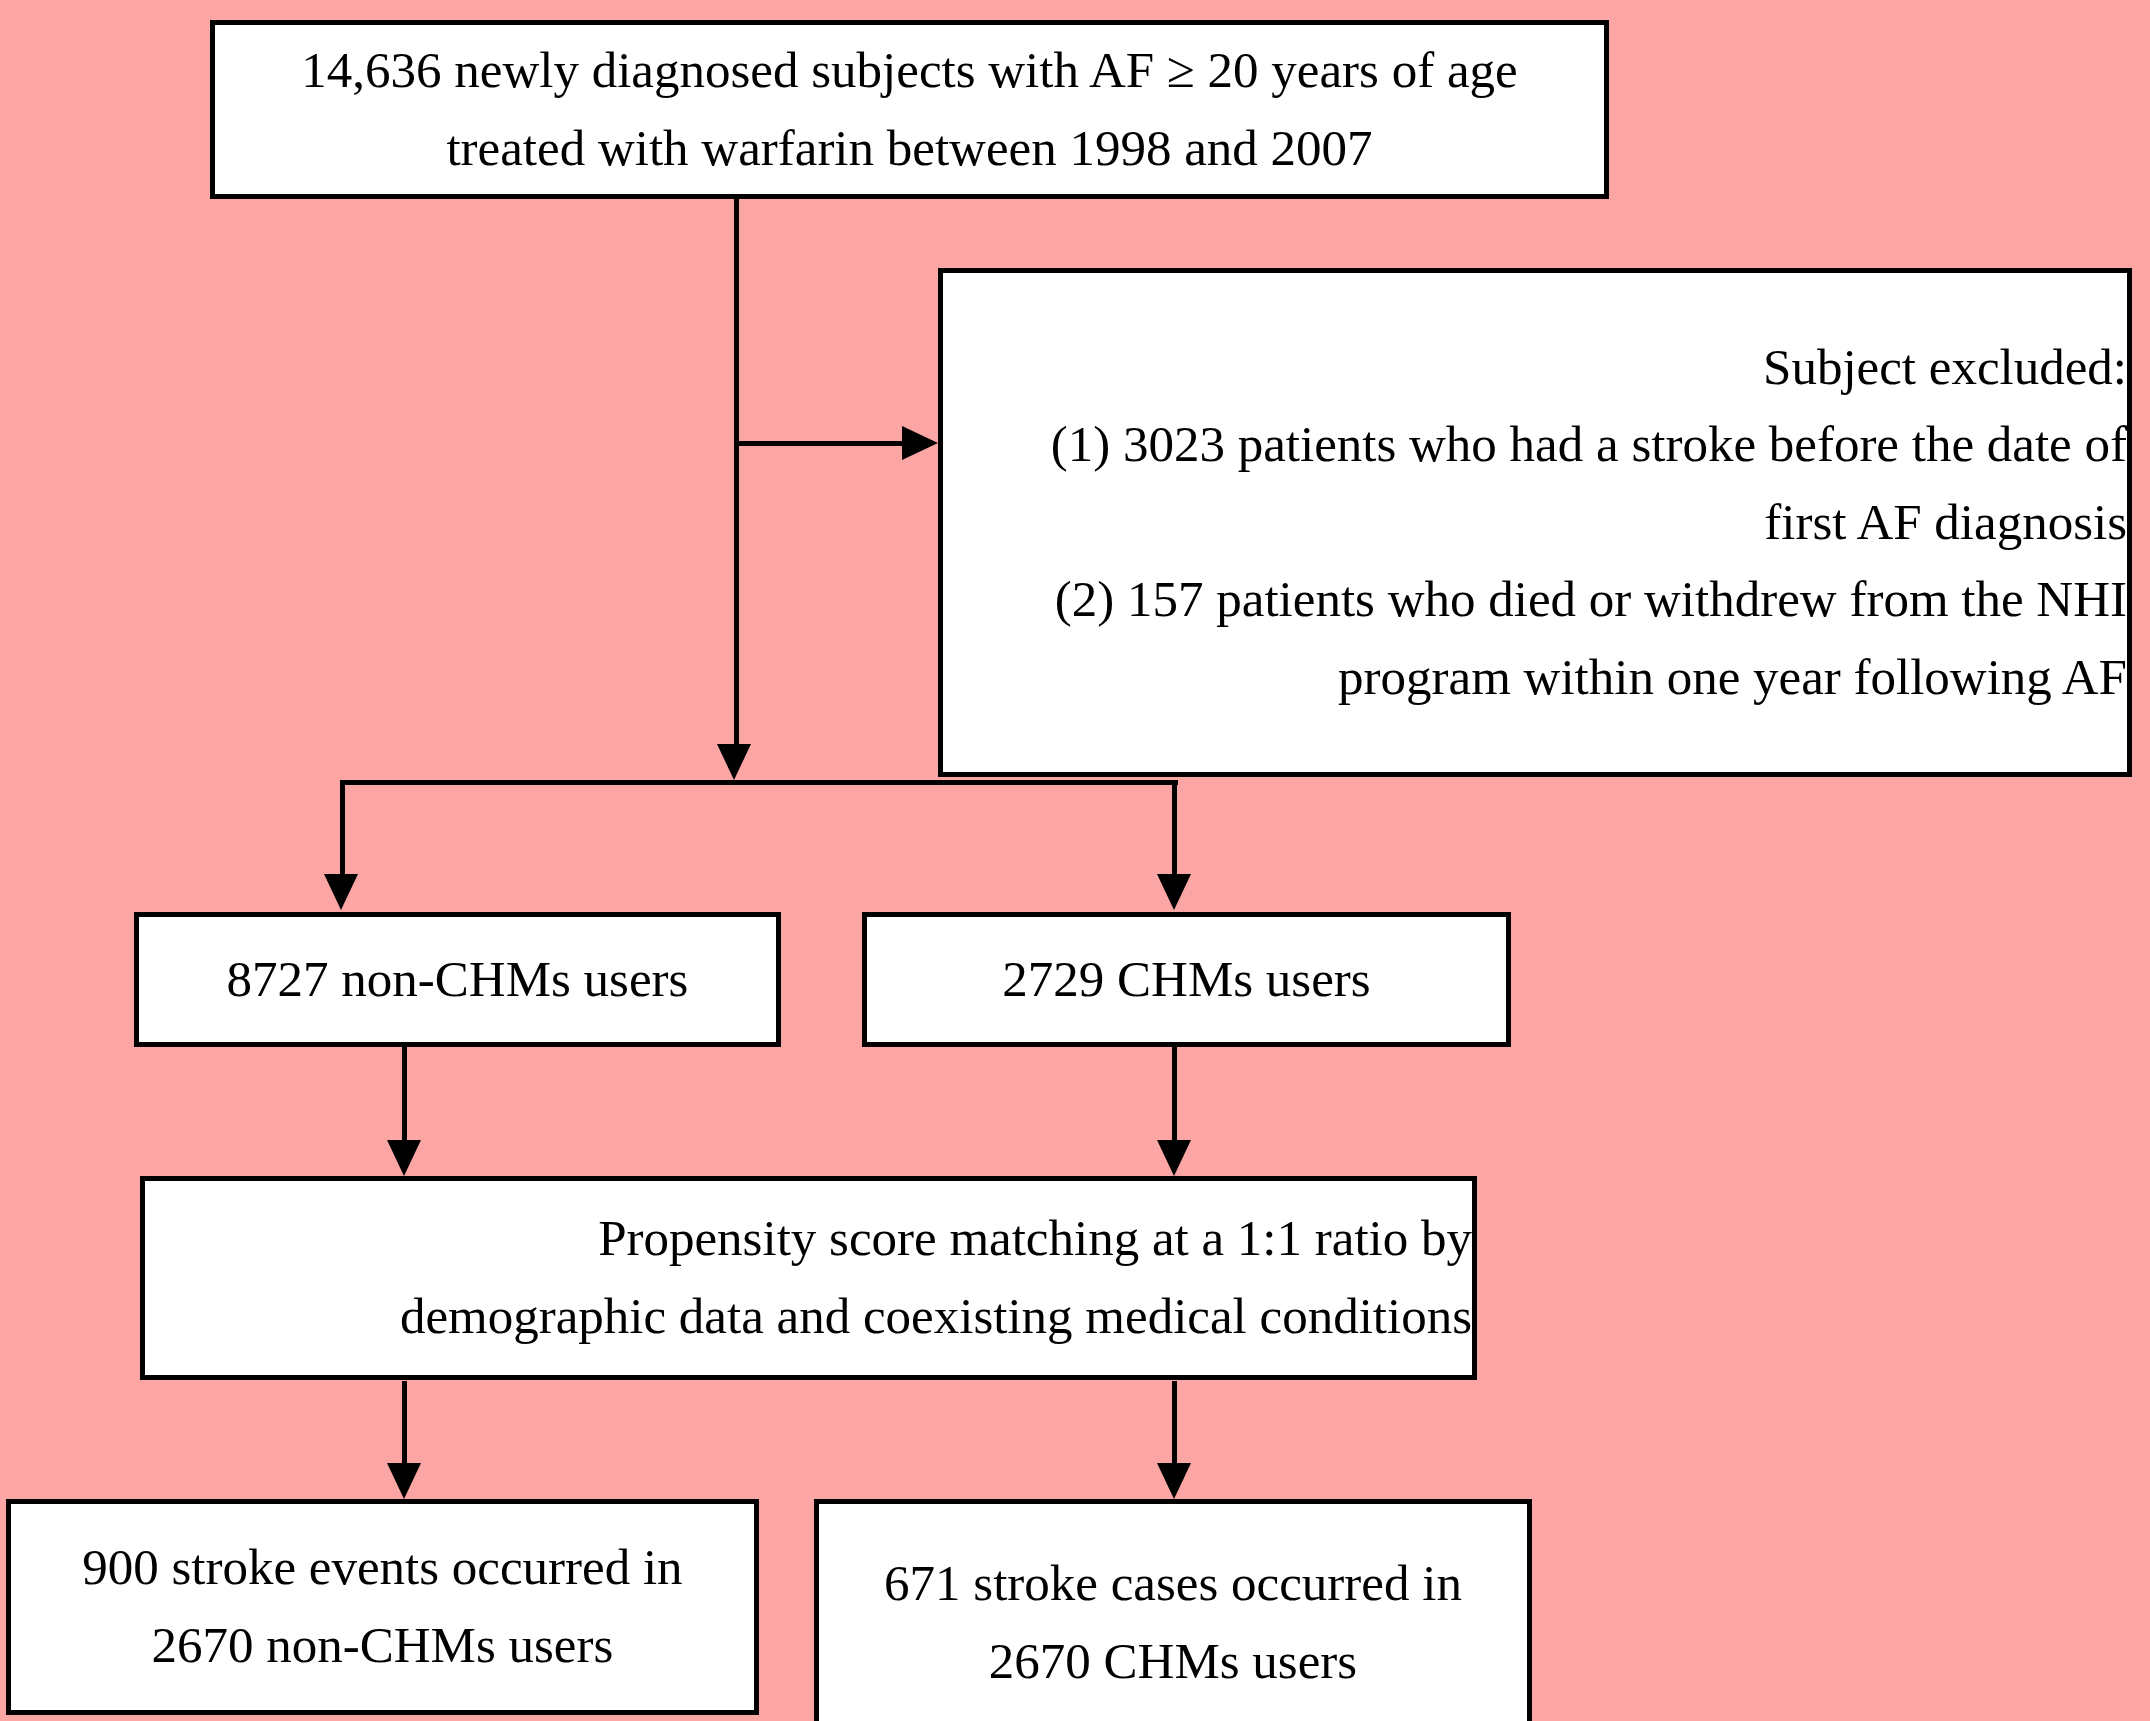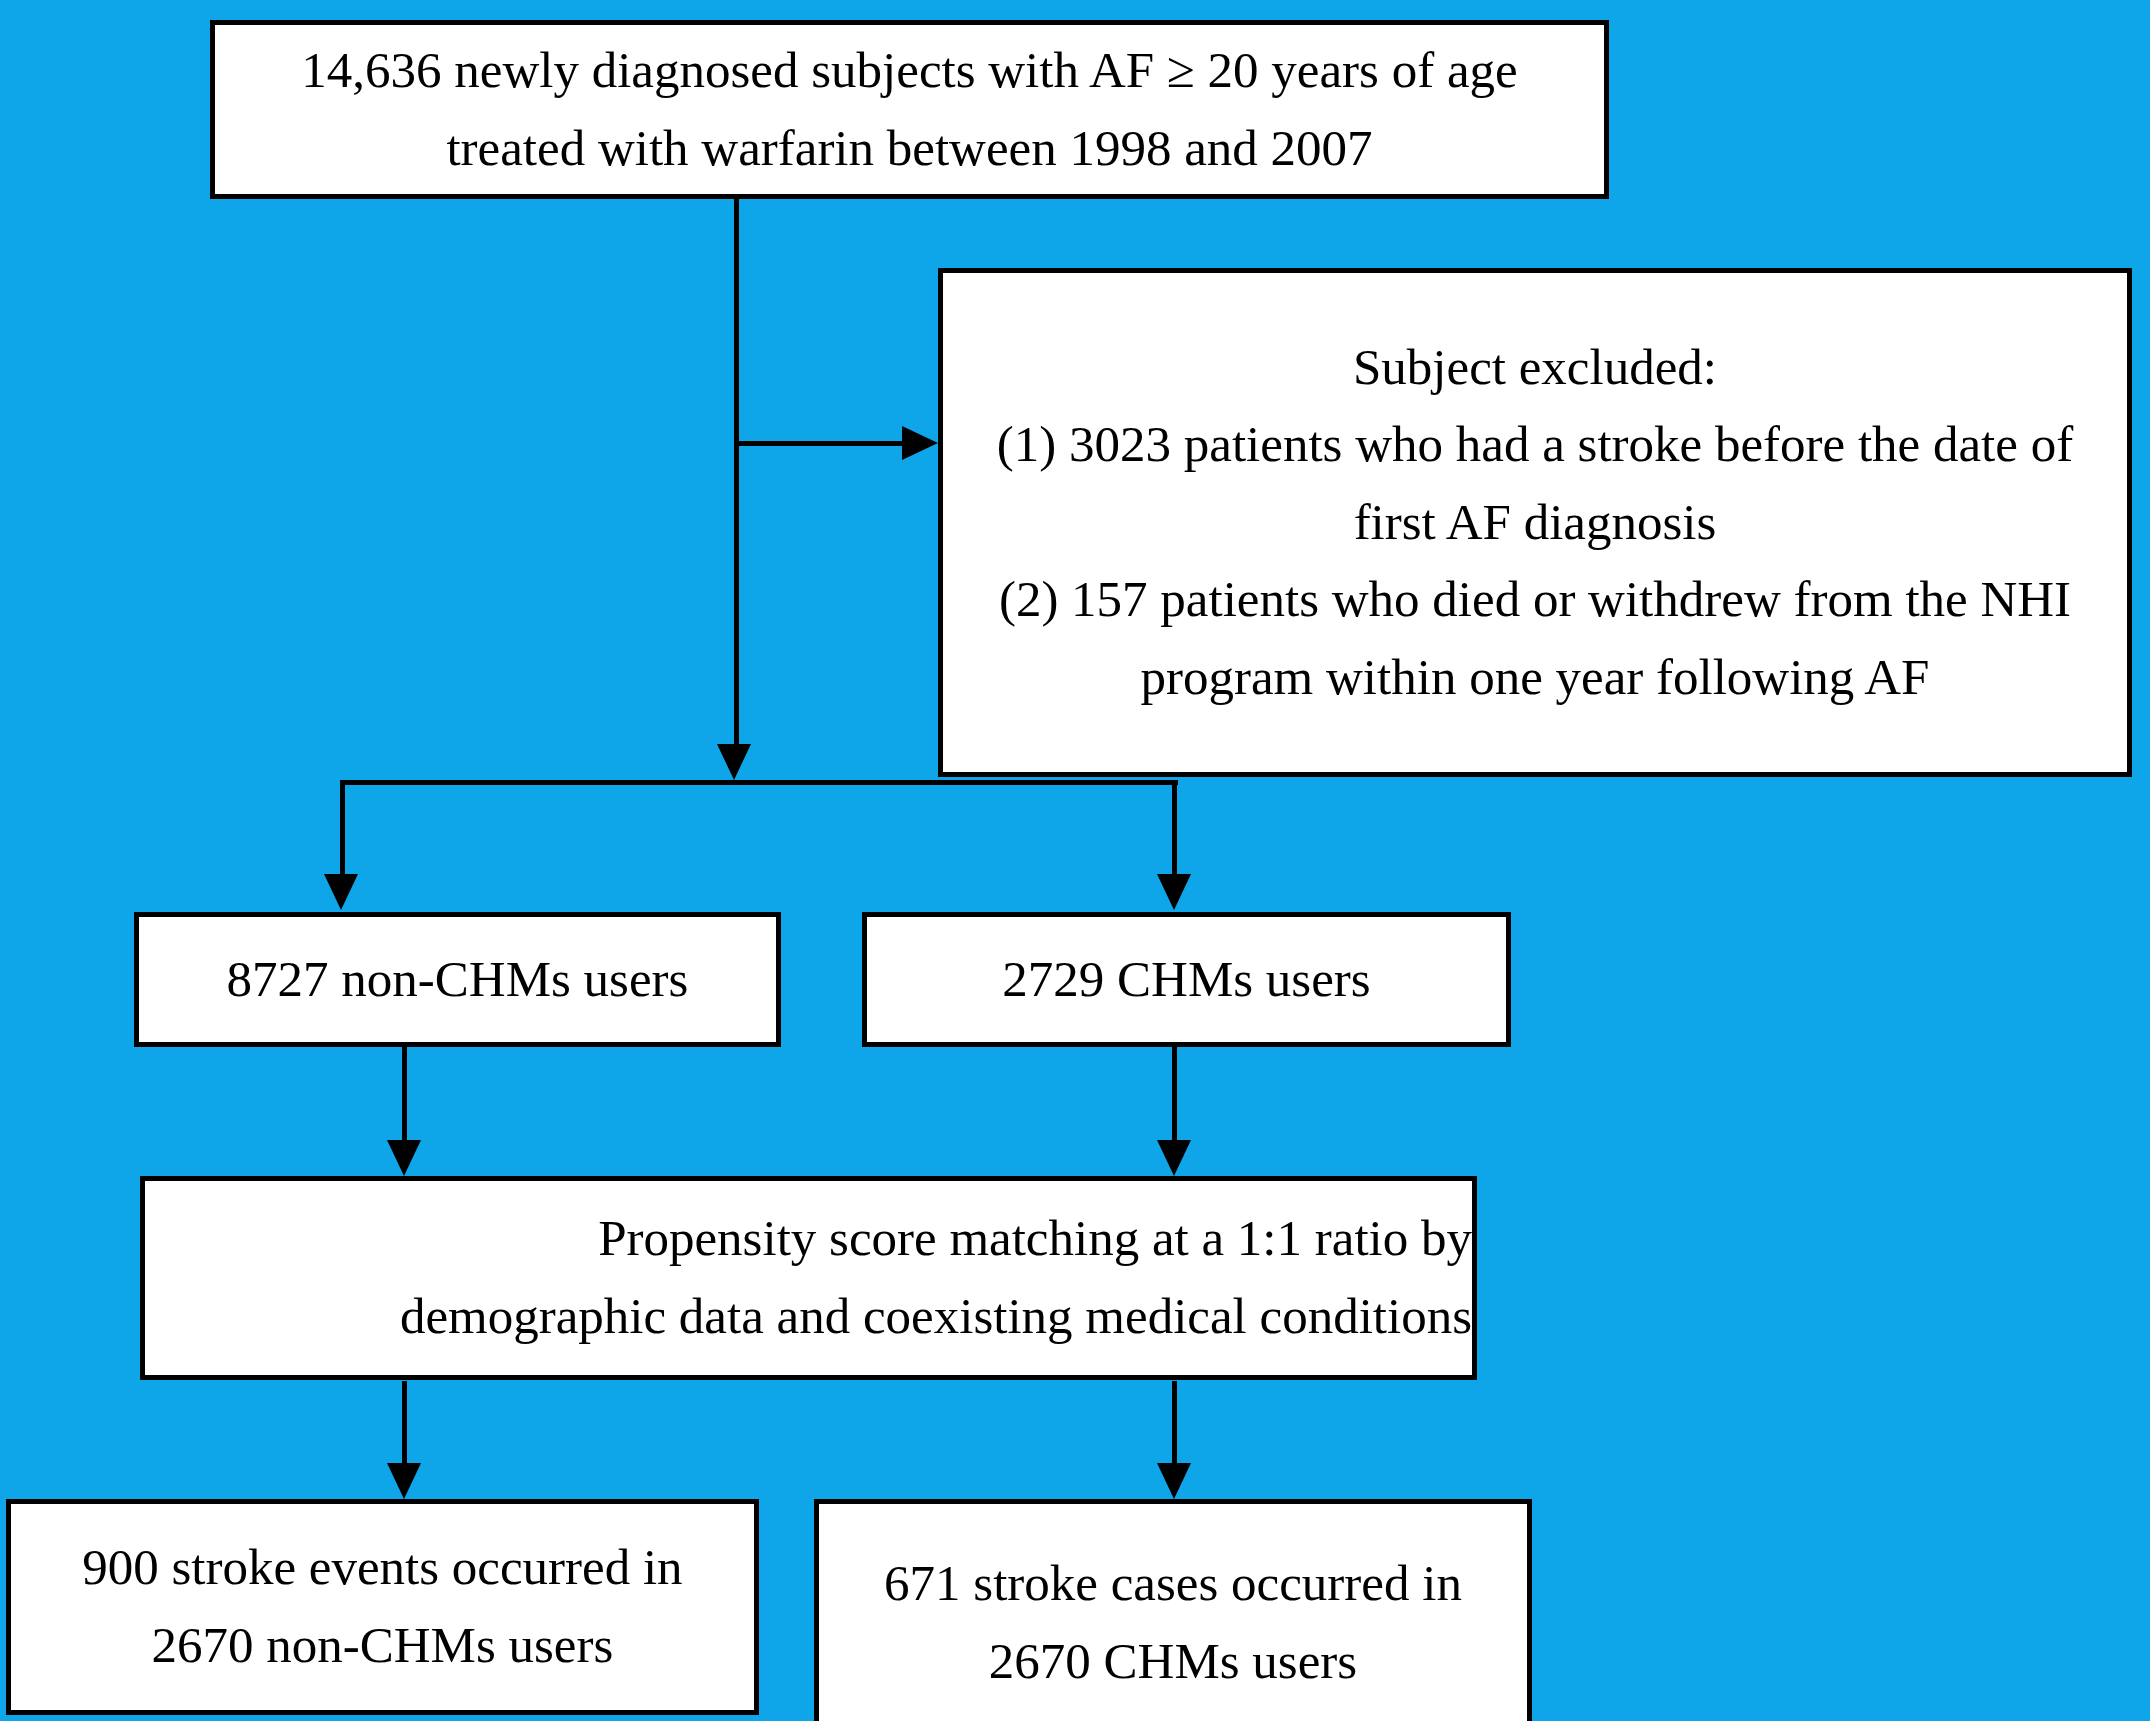--- a/index.html
+++ b/index.html
@@ -4,41 +4,41 @@
 <style>
   html, body {
     margin: 0;
     padding: 0;
     background: #ffffff;
   }
   #flow-root {
     position: relative;
     width: 2151px;
     height: 1721px;
-    background: #0ea5e9;
+    background: #fca5a5;
     font-family: "Liberation Serif", "DejaVu Serif", serif;
     color: #000000;
     overflow: hidden;
   }
   .node {
     position: absolute;
     box-sizing: border-box;
     border: 5.3px solid #000000;
     background: #ffffff;
     display: flex;
     flex-direction: column;
     justify-content: center;
   }
   .node .line {
     display: block;
     white-space: pre;
     line-height: 1.52;
   }
   .center .line { text-align: center; }
-  .left .line { text-align: center; }
+  .left .line { text-align: right; }
 
   
   #node-cohort      { left: 210px;  top: 20px;   width: 1399px; height: 179px;  font-size: 51px; }
   #node-excluded    { left: 938px; top: 268px;  width: 1194px; height: 509px;  font-size: 51px; }
   #node-nonchm      { left: 94px;  top: 912px; width: 647px; height: 135px;  font-size: 51px; margin-left: 40px; }
   #node-chm         { left: 862px; top: 912px; width: 649px; height: 135px;  font-size: 51px; }
   #node-psm         { left: 140px;  top: 1176px; width: 1337px; height: 204px;  font-size: 51px; align-items: flex-end; }
   #node-outcome-non { left: 5.9px;   top: 1499px; width: 753px; height: 216px;  font-size: 51px; }
   #node-outcome-chm { left: 814px; top: 1499px; width: 718px; height: 248px;  font-size: 51px; }
 

